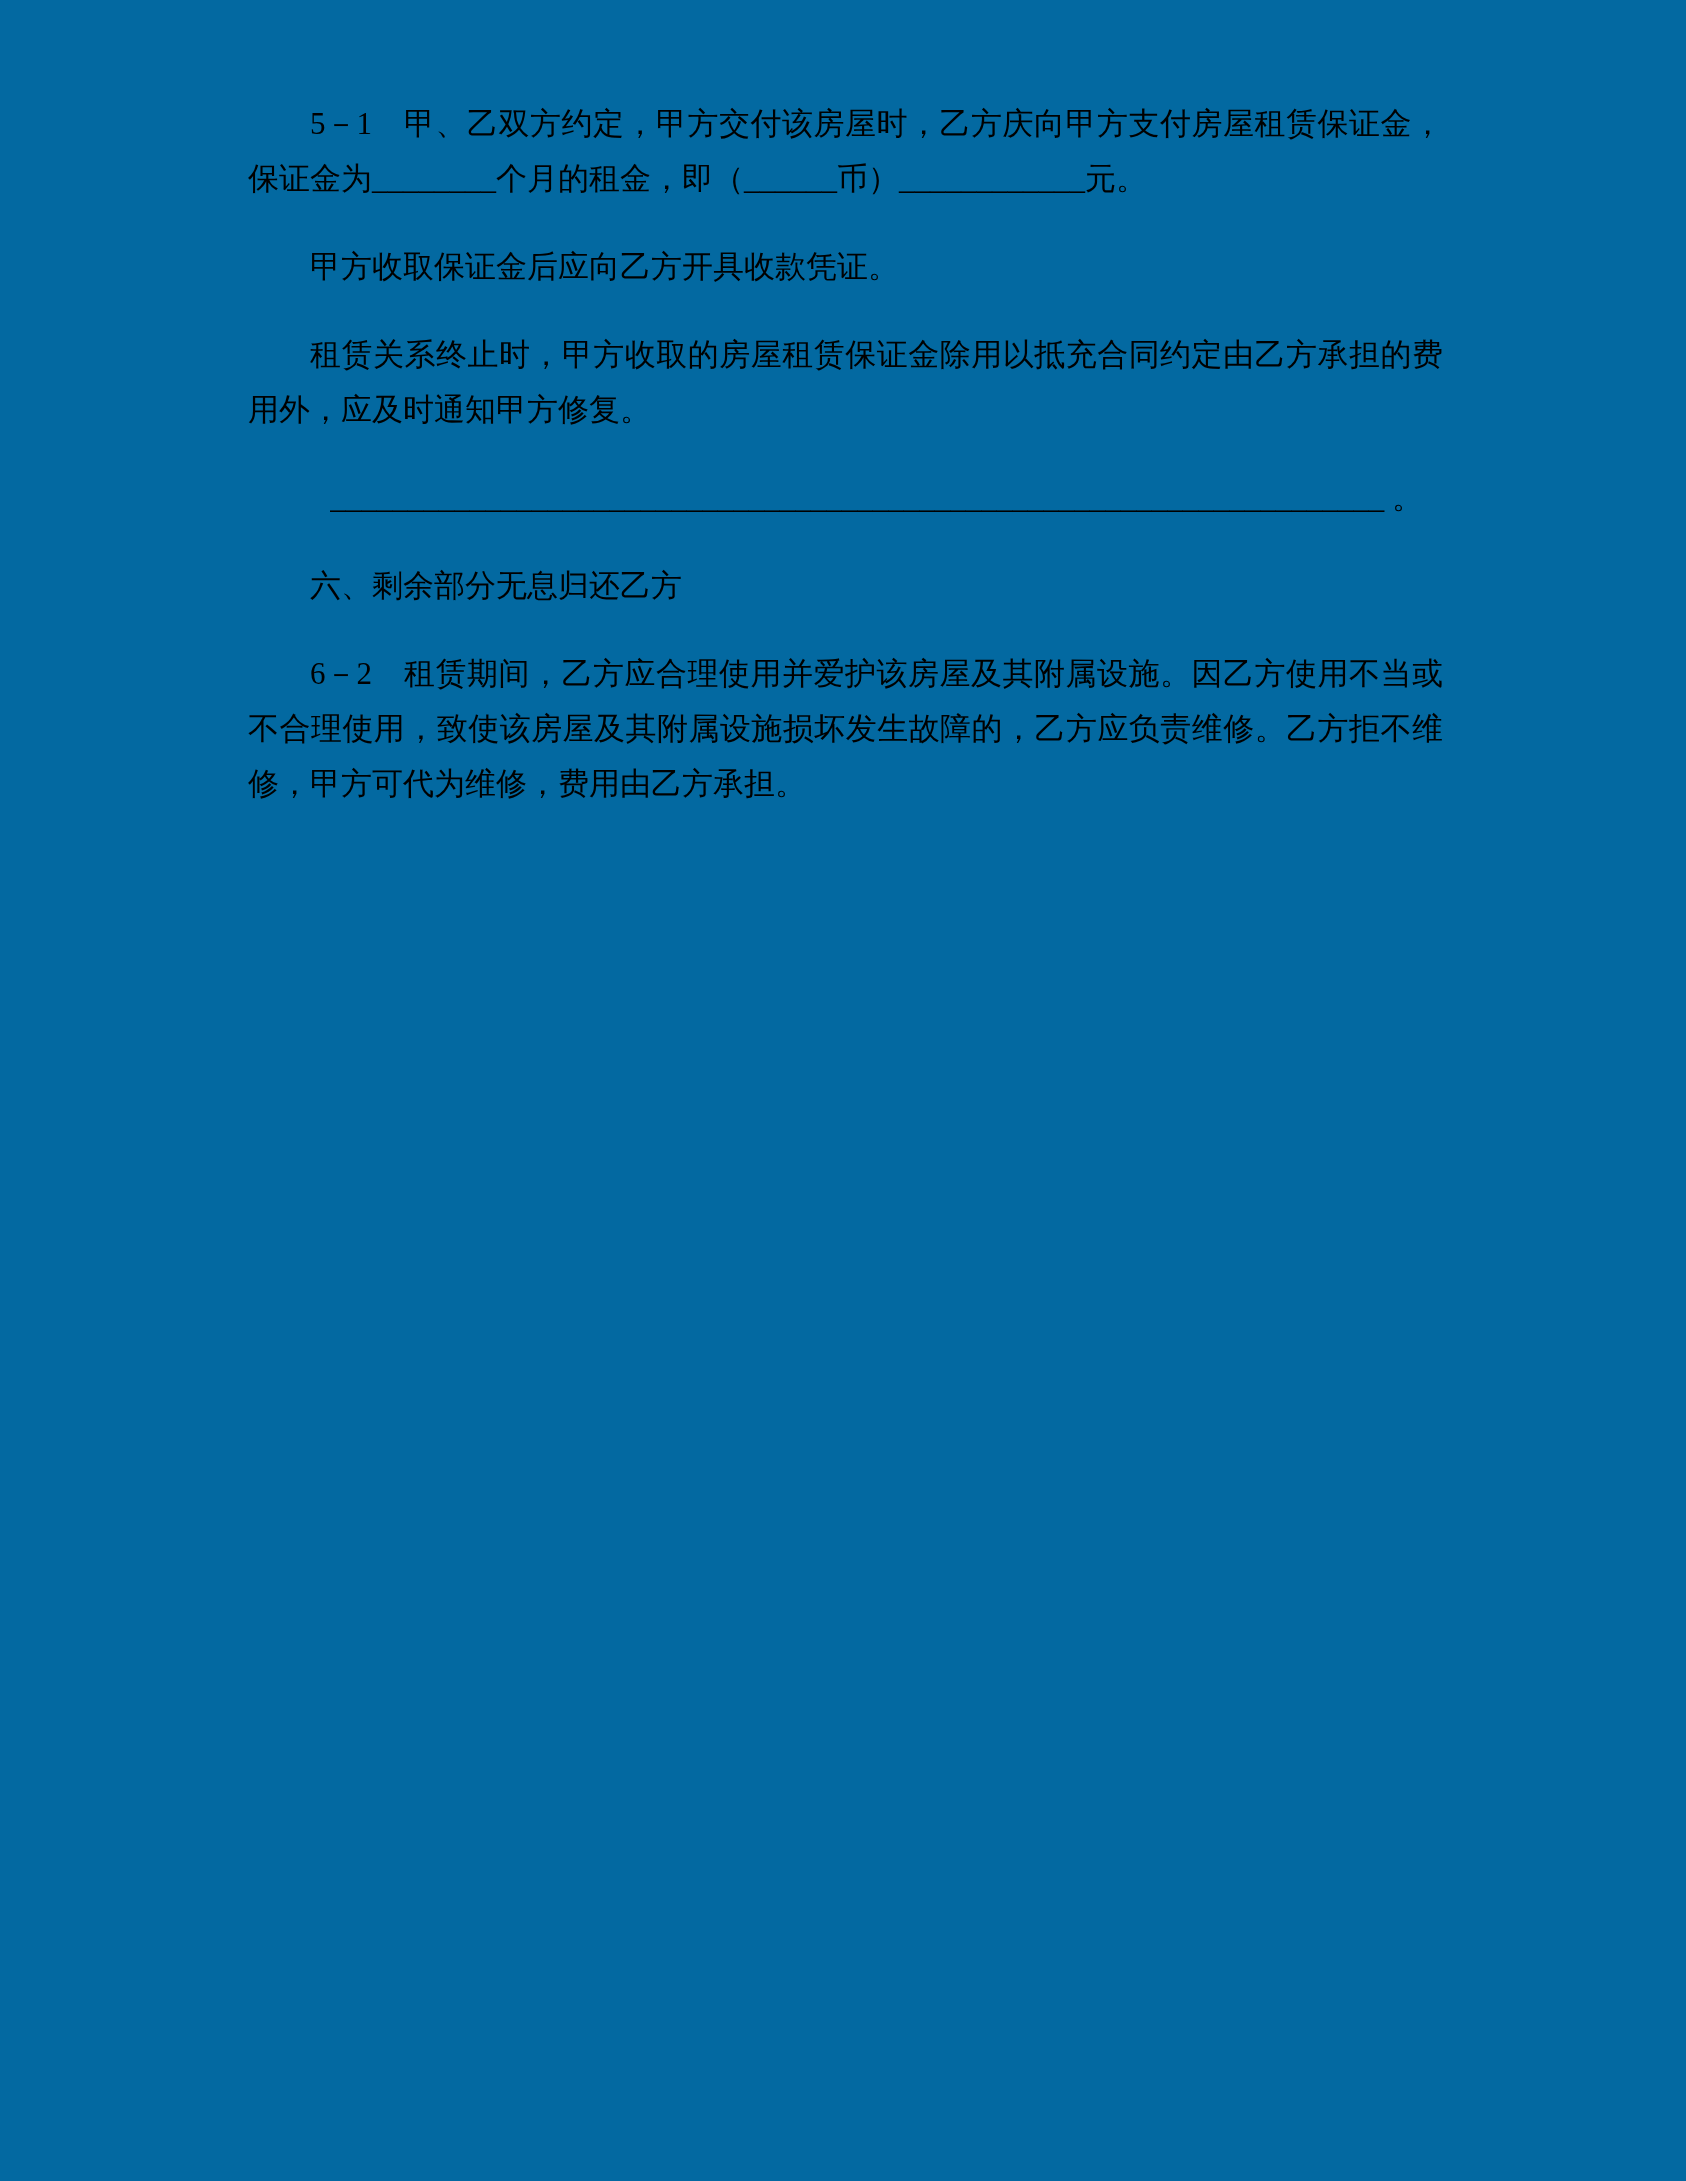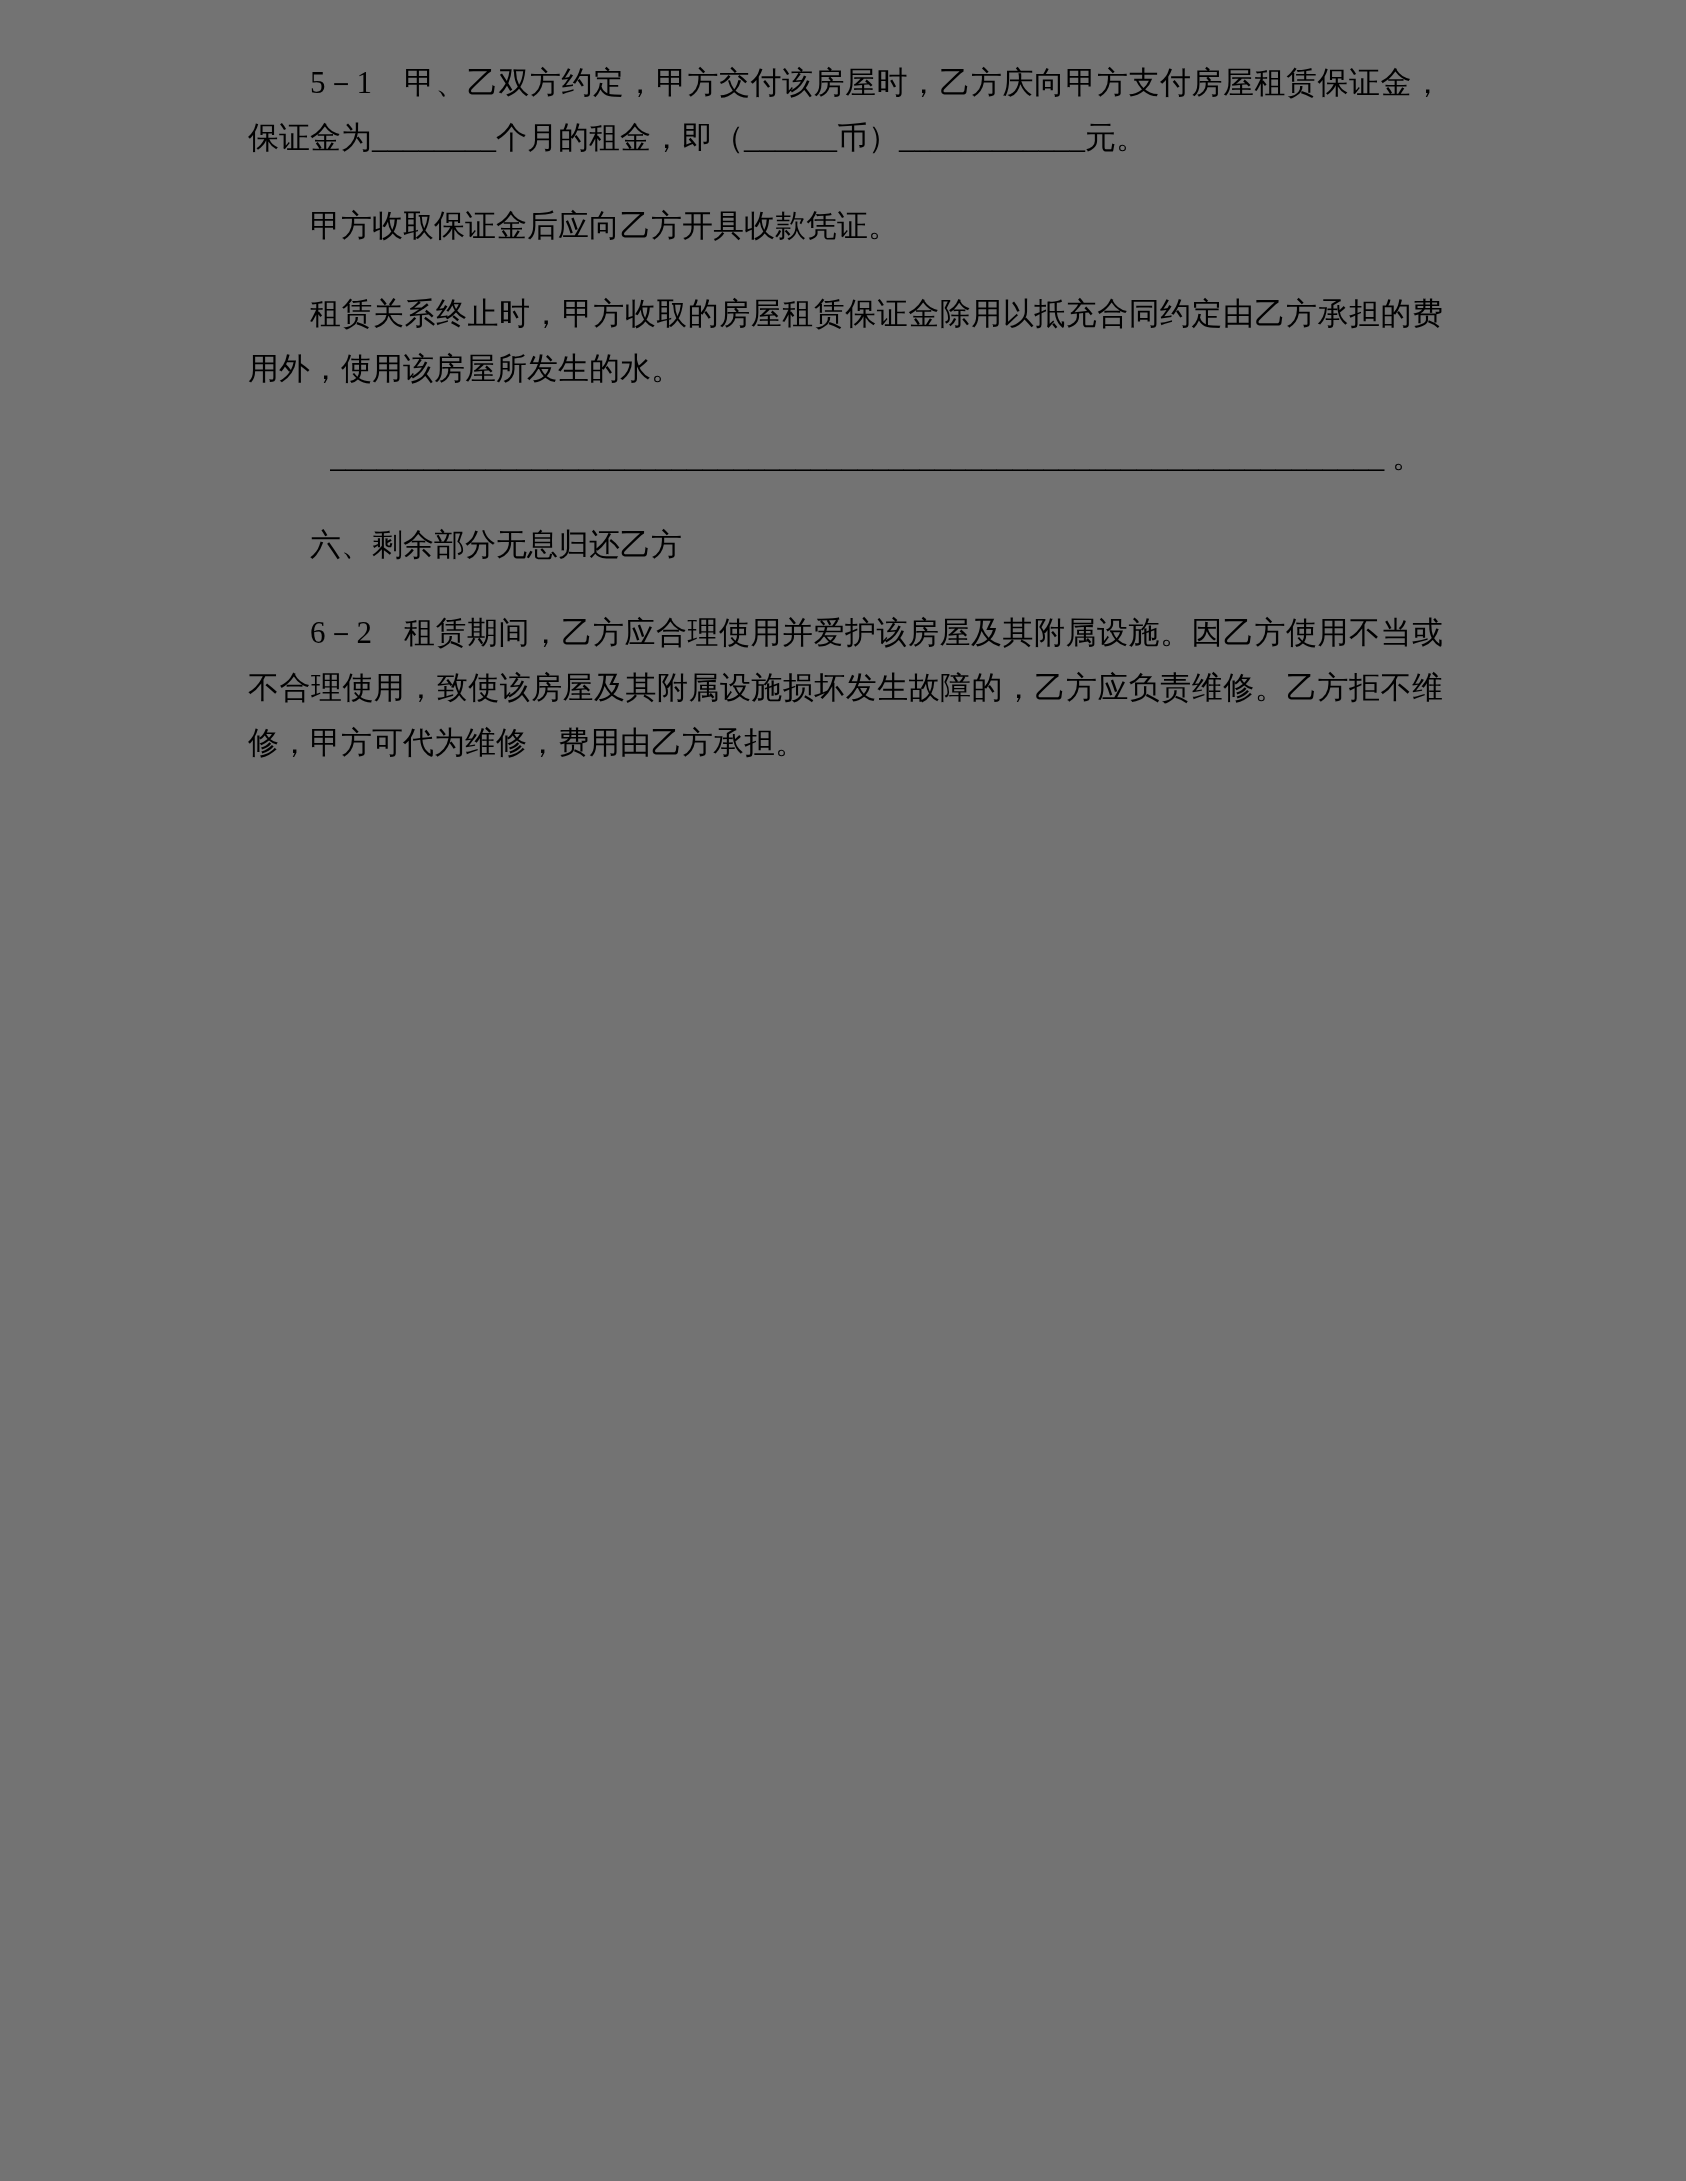--- a/index.html
+++ b/index.html
@@ -4,23 +4,23 @@
 <style>
   html, body {
     margin: 0;
     padding: 0;
     background: #ffffff;
   }
   .page {
     width: 1686px;
     height: 2182px;
     box-sizing: border-box;
-    background: #737373;
+    background: #0369a1;
     color: #000000;
-    padding: 55px 243px 92px 248px;
+    padding: 96px 243px 92px 248px;
     font-family: "Liberation Serif", "DejaVu Serif", serif;
     font-size: 31px;
     overflow: hidden;
   }
   .para {
     margin: 0 0 33px 0;
     line-height: 55px;
     text-align: justify;
     text-indent: 2em;
     word-break: break-all;
@@ -37,21 +37,21 @@
 </style>
 </head>
 <body>
 
 <div class="page">
 
   <p class="para">5－1　甲、乙双方约定，甲方交付该房屋时，乙方庆向甲方支付房屋租赁保证金，保证金为________个月的租金，即（______币）____________元。</p>
 
   <p class="para">甲方收取保证金后应向乙方开具收款凭证。</p>
 
-  <p class="para">租赁关系终止时，甲方收取的房屋租赁保证金除用以抵充合同约定由乙方承担的费用外，使用该房屋所发生的水。</p>
+  <p class="para">租赁关系终止时，甲方收取的房屋租赁保证金除用以抵充合同约定由乙方承担的费用外，应及时通知甲方修复。</p>
 
 
 
   <p class="para blank-line">____________________________________________________________________ 。</p>
 
   <p class="para heading">六、剩余部分无息归还乙方</p>
 
 
   <p class="para">6－2　租赁期间，乙方应合理使用并爱护该房屋及其附属设施。因乙方使用不当或不合理使用，致使该房屋及其附属设施损坏发生故障的，乙方应负责维修。乙方拒不维修，甲方可代为维修，费用由乙方承担。</p>
 

